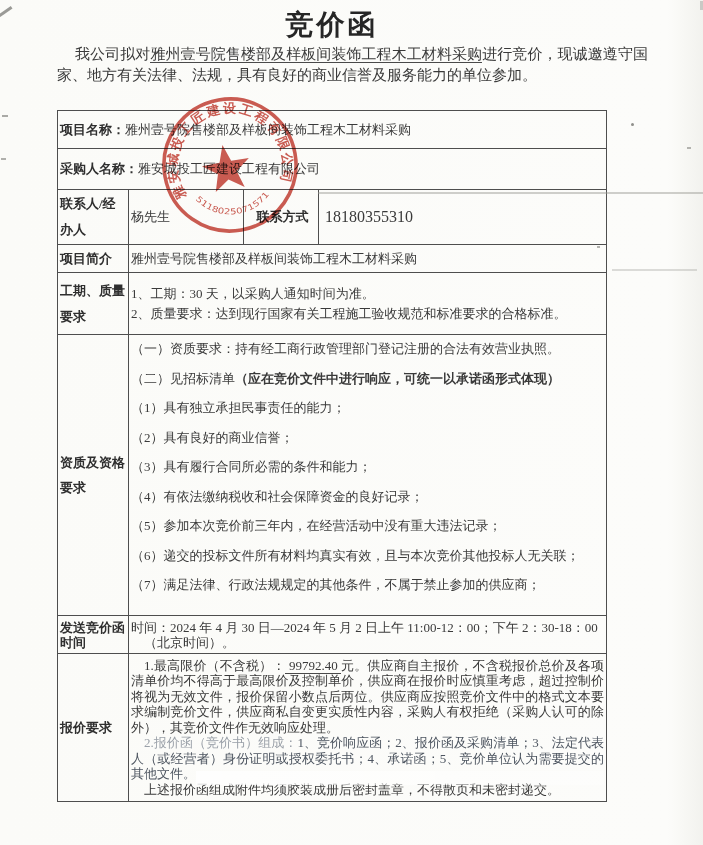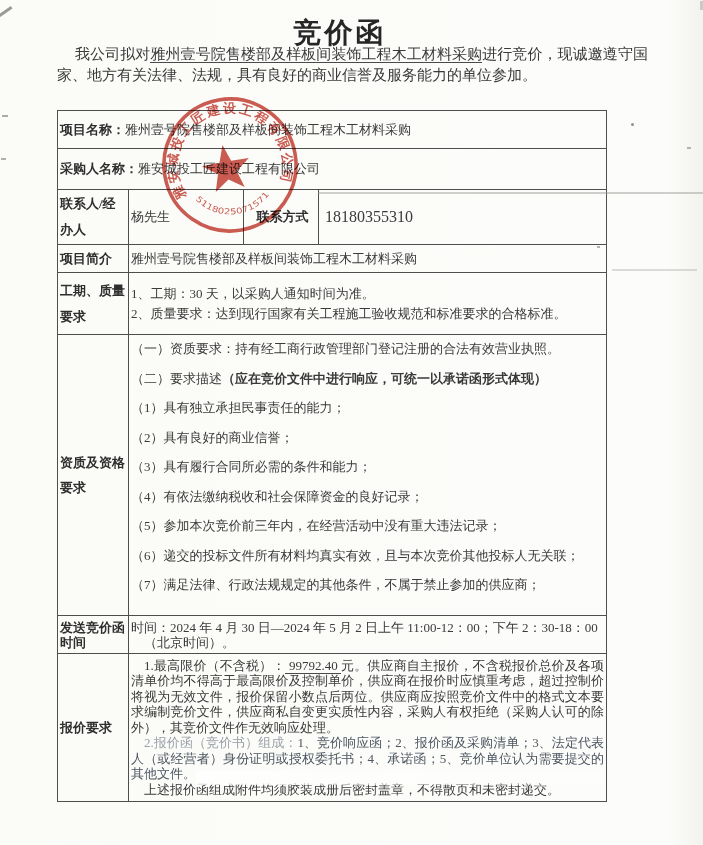--- a/index.html
+++ b/index.html
@@ -3,21 +3,21 @@
 <meta charset="utf-8">
 <style>
   html,body{margin:0;padding:0;background:#ffffff;}
   .page{
     position:relative;width:703px;height:845px;overflow:hidden;
     background:linear-gradient(90deg,#fbfbf8 0%,#fcfcfa 95%,#f2f2ee 100%);
     font-family:"Liberation Serif","DejaVu Serif",serif;
     color:#333;
   }
   .title{
-    position:absolute;left:0;top:6px;width:664px;margin:8px;
+    position:absolute;left:0;top:6px;width:664px;margin:0;
     text-align:center;font-size:28px;font-weight:bold;letter-spacing:3px;color:#262626;font-family:Liberation Mono, monospace;
   }
   .intro{
     position:absolute;left:57px;top:44px;width:591px;margin:0;
     font-size:15px;line-height:21px;text-indent:18px;color:#3a3a3a;text-align:justify;
   }
   .u{ border-bottom:1px solid #4a4a4a; }
   .keepsp{ white-space:pre; }
 
   table.bid{
@@ -123,21 +123,21 @@
       <td colspan="3">
         <div>1、工期：30 天，以采购人通知时间为准。</div>
         <div>2、质量要求：达到现行国家有关工程施工验收规范和标准要求的合格标准。</div>
       </td>
     </tr>
 
     <tr class="row-qual">
       <th>资质及资格要求</th>
       <td colspan="3">
         <div class="qual-item">（一）资质要求：持有经工商行政管理部门登记注册的合法有效营业执照。</div>
-        <div class="qual-item"><span>（二）要求描述</span><span class="bold">（应在竞价文件中进行响应，可统一以承诺函形式体现）</span></div>
+        <div class="qual-item"><span>（二）见招标清单</span><span class="bold">（应在竞价文件中进行响应，可统一以承诺函形式体现）</span></div>
         <div class="qual-item">（1）具有独立承担民事责任的能力；</div>
         <div class="qual-item">（2）具有良好的商业信誉；</div>
         <div class="qual-item">（3）具有履行合同所必需的条件和能力；</div>
         <div class="qual-item">（4）有依法缴纳税收和社会保障资金的良好记录；</div>
         <div class="qual-item">（5）参加本次竞价前三年内，在经营活动中没有重大违法记录；</div>
         <div class="qual-item">（6）递交的投标文件所有材料均真实有效，且与本次竞价其他投标人无关联；</div>
         <div class="qual-item">（7）满足法律、行政法规规定的其他条件，不属于禁止参加的供应商；</div>
       </td>
     </tr>
 

